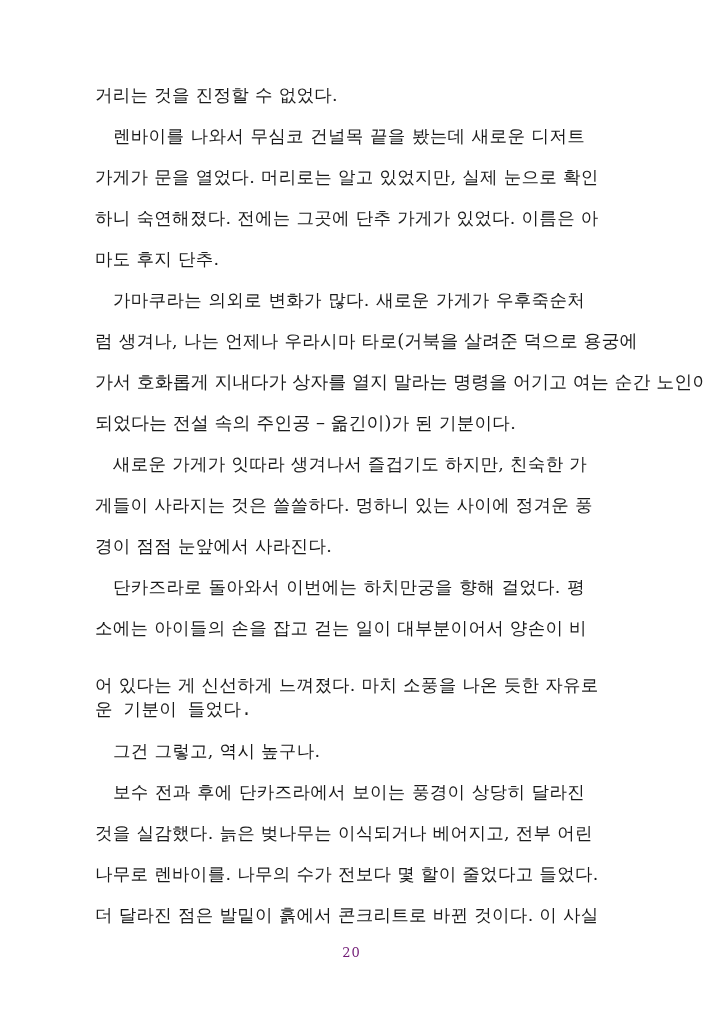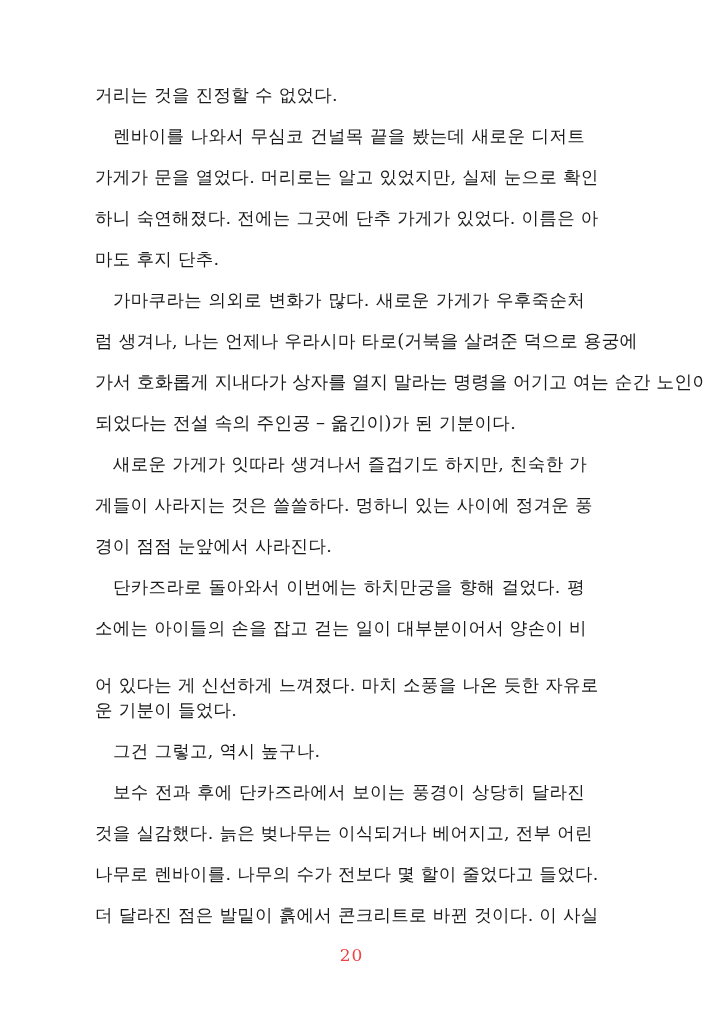--- a/index.html
+++ b/index.html
@@ -44,23 +44,23 @@
     .small {
       font-size: 18px;
       letter-spacing: 0px;
     }
     .page-number {
       position: absolute;
       left: 0;
       width: 703px;
       top: 945px;
       text-align: center;
-      font-size: 17px;
+      font-size: 13px;
       letter-spacing: 1px;
-      color: #ef4444;
+      color: #701a75;
     }
   </style>
 </head>
 <body>
 
 <div class="page">
 
   <div class="line short" style="top:80px;">거리는 것을 진정할 수 없었다.</div>
 
   <div class="line indent" style="top:121px;">렌바이를 나와서 무심코 건널목 끝을 봤는데 새로운 디저트</div>
@@ -77,21 +77,21 @@
     <span class="small">되었다는 전설 속의 주인공 – 옮긴이)</span><span>가 된 기분이다.</span>
   </div>
 
   <div class="line indent" style="top:449px;">새로운 가게가 잇따라 생겨나서 즐겁기도 하지만, 친숙한 가</div>
   <div class="line" style="top:490px;">게들이 사라지는 것은 쓸쓸하다. 멍하니 있는 사이에 정겨운 풍</div>
   <div class="line short" style="top:531px;">경이 점점 눈앞에서 사라진다.</div>
 
   <div class="line indent" style="top:572px;">단카즈라로 돌아와서 이번에는 하치만궁을 향해 걸었다. 평</div>
   <div class="line" style="top:613px;">소에는 아이들의 손을 잡고 걷는 일이 대부분이어서 양손이 비</div>
   <div class="line" style="top:654px;margin-top:16px;">어 있다는 게 신선하게 느껴졌다. 마치 소풍을 나온 듯한 자유로</div>
-  <div class="line short" style="top:695px;">운 기분이 들었다.</div>
+  <div class="line short" style="top:695px;font-family:Liberation Mono, monospace;">운 기분이 들었다.</div>
 
   <div class="line indent short" style="top:736px;">그건 그렇고, 역시 높구나.</div>
 
   <div class="line indent" style="top:777px;">보수 전과 후에 단카즈라에서 보이는 풍경이 상당히 달라진</div>
   <div class="line" style="top:818px;">것을 실감했다. 늙은 벚나무는 이식되거나 베어지고, 전부 어린</div>
   <div class="line" style="top:859px;">나무로 렌바이를. 나무의 수가 전보다 몇 할이 줄었다고 들었다.</div>
   <div class="line" style="top:900px;">더 달라진 점은 발밑이 흙에서 콘크리트로 바뀐 것이다. 이 사실</div>
 
   <div class="page-number">20</div>
 </div>

